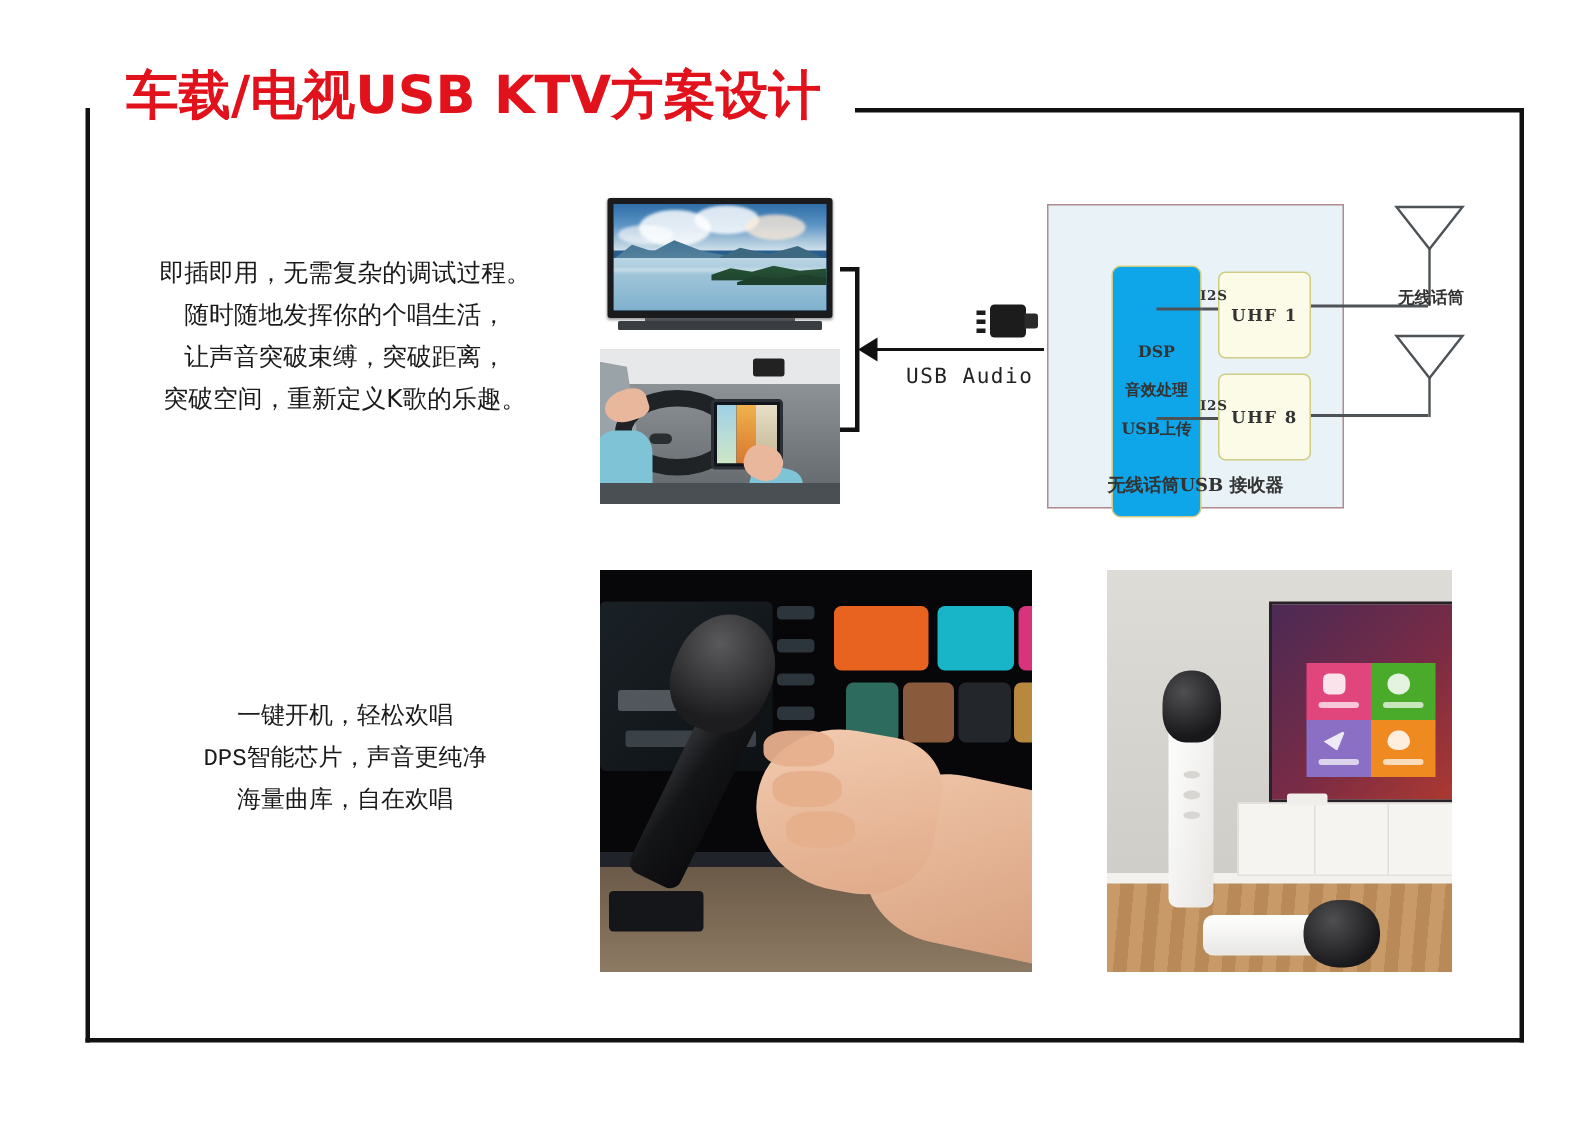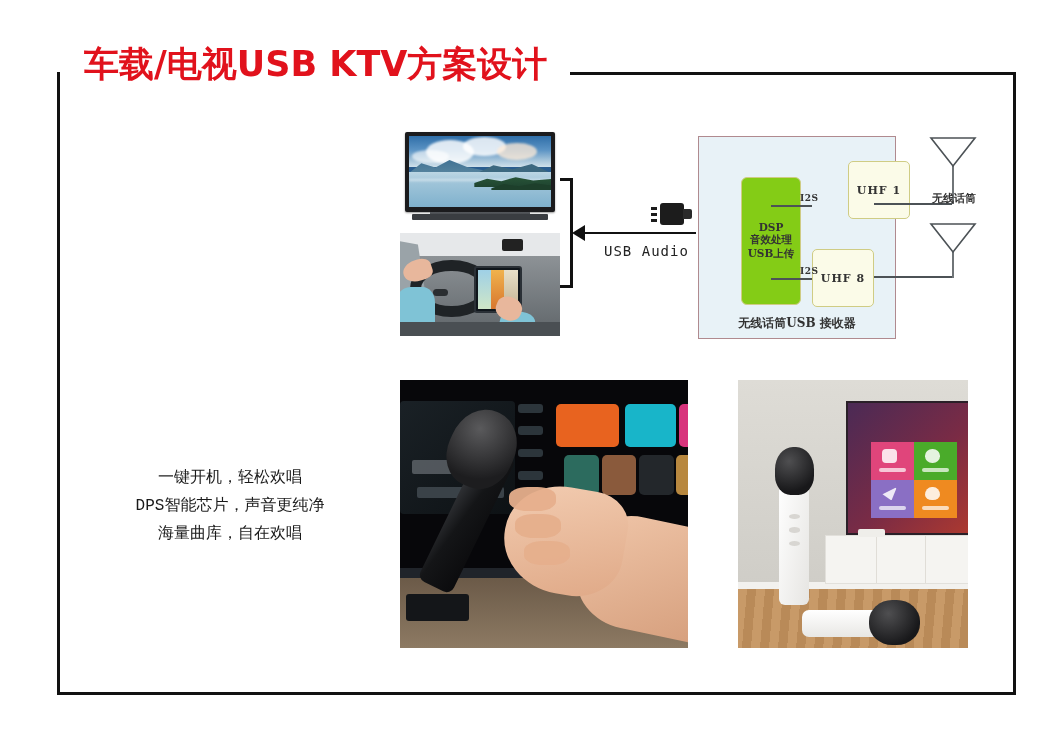--- a/index.html
+++ b/index.html
@@ -151,29 +151,29 @@
   .usb-label{position:absolute;left:604px;top:243px;font-family:"DejaVu Sans Mono","Liberation Mono",monospace;
         font-size:14px;color:#222;letter-spacing:1px;}
   .usb-icon{position:absolute;left:648px;top:203px;width:44px;height:22px;}
   .usb-plug{position:absolute;left:12px;top:0;width:24px;height:22px;background:#1c1c1c;border-radius:3px;}
   .usb-tip{position:absolute;left:35px;top:6px;width:9px;height:10px;background:#2a2a2a;border-radius:0 2px 2px 0;}
   .usb-pin{position:absolute;left:3px;width:6px;height:3px;background:#1c1c1c;}
 
   
   .diagram{position:absolute;left:698px;top:136px;width:198px;height:203px;
         background:#e8f2f7;border:1.5px solid #b08a8f;box-sizing:border-box;}
-  .dsp-box{position:absolute;left:42px;top:40px;width:60px;height:128px;
-        background:#84cc16;border:1.5px solid #cfcc84;border-radius:6px;box-sizing:border-box;
-        display:flex;flex-direction:column;align-items:center;justify-content:center;}
+  .dsp-box{position:absolute;left:42px;top:40px;width:60px;height:168px;
+        background:#0ea5e9;border:1.5px solid #cfcc84;border-radius:6px;box-sizing:border-box;
+        display:flex;flex-direction:column;align-items:center;justify-content:center;gap:12px;}
   .dsp-box div{font-family:"DejaVu Serif","Liberation Serif",serif;font-size:10.5px;font-weight:bold;color:#333;
         white-space:nowrap;}
   .uhf-box{position:absolute;width:62px;height:58px;background:#fbfbe8;border:1.5px solid #cfcc84;
         border-radius:5px;box-sizing:border-box;display:flex;align-items:center;justify-content:center;}
   .uhf-box span{font-family:"DejaVu Serif","Liberation Serif",serif;font-size:11px;font-weight:bold;color:#333;letter-spacing:1px;}
-  .uhf1{left:113px;top:24px;margin-left:36px;}
+  .uhf1{left:113px;top:44px;}
   .uhf2{left:113px;top:112px;}
   .wire{position:absolute;background:#4c5256;height:1.5px;}
   .i2s{position:absolute;font-family:"DejaVu Serif","Liberation Serif",serif;font-size:9px;font-weight:bold;color:#333;letter-spacing:.5px;margin-left:25px;}
   .diag-caption{position:absolute;left:0;top:178px;width:100%;text-align:center;
         font-family:"DejaVu Serif","Liberation Serif",serif;font-size:12px;font-weight:bold;color:#333;}
   .ant-wrap{position:absolute;}
   .wireless-label{position:absolute;left:932px;top:191px;font-family:"DejaVu Serif","Liberation Serif",serif;
         font-size:11px;font-weight:bold;color:#333;white-space:nowrap;}
   .diagram-ext{position:absolute;background:#4c5256;height:1.5px;}
 </style>
@@ -182,20 +182,26 @@
 
 <div class="slide">
 
   <div class="title">车载/电视USB KTV方案设计</div>
 
   <div class="frame-top"></div>
   <div class="frame-right"></div>
   <div class="frame-bottom"></div>
   <div class="frame-left"></div>
 
+  <div class="copy copy-top">
+    <div>即插即用，无需复杂的调试过程。</div>
+    <div>随时随地发挥你的个唱生活，</div>
+    <div>让声音突破束缚，突破距离，</div>
+    <div>突破空间，重新定义K歌的乐趣。</div>
+  </div>
 
   <div class="copy copy-bottom">
     <div>一键开机，轻松欢唱</div>
     <div>DPS智能芯片，声音更纯净</div>
     <div>海量曲库，自在欢唱</div>
   </div>
 
   <div class="photo tv-photo">
     <div class="tv-body">
       <div class="tv-screen">

